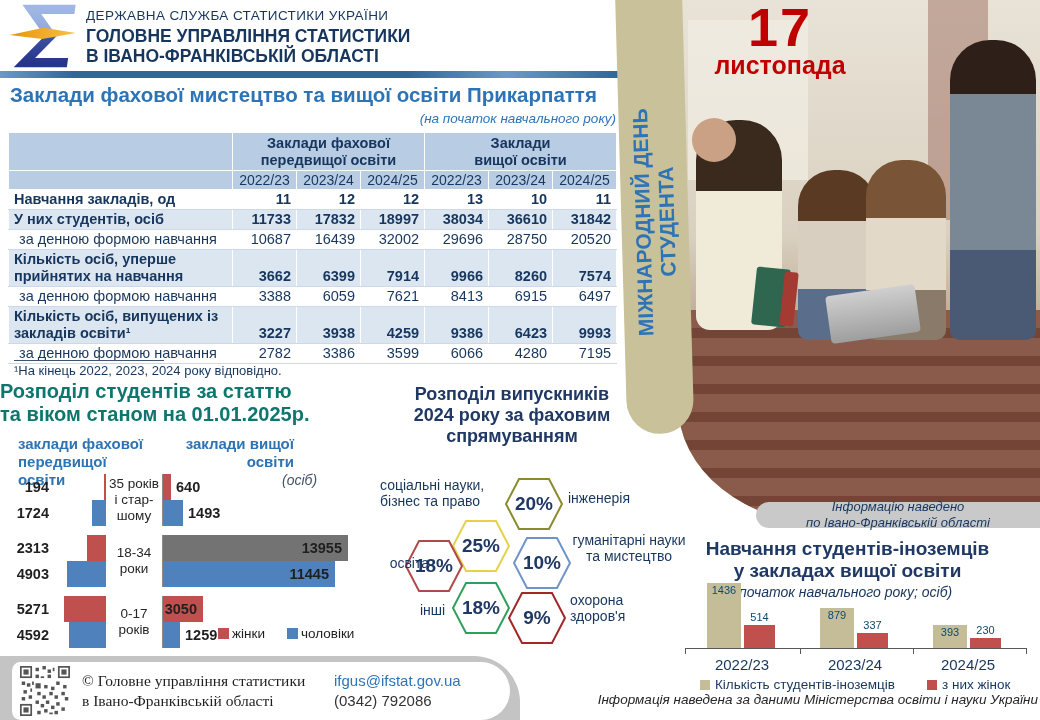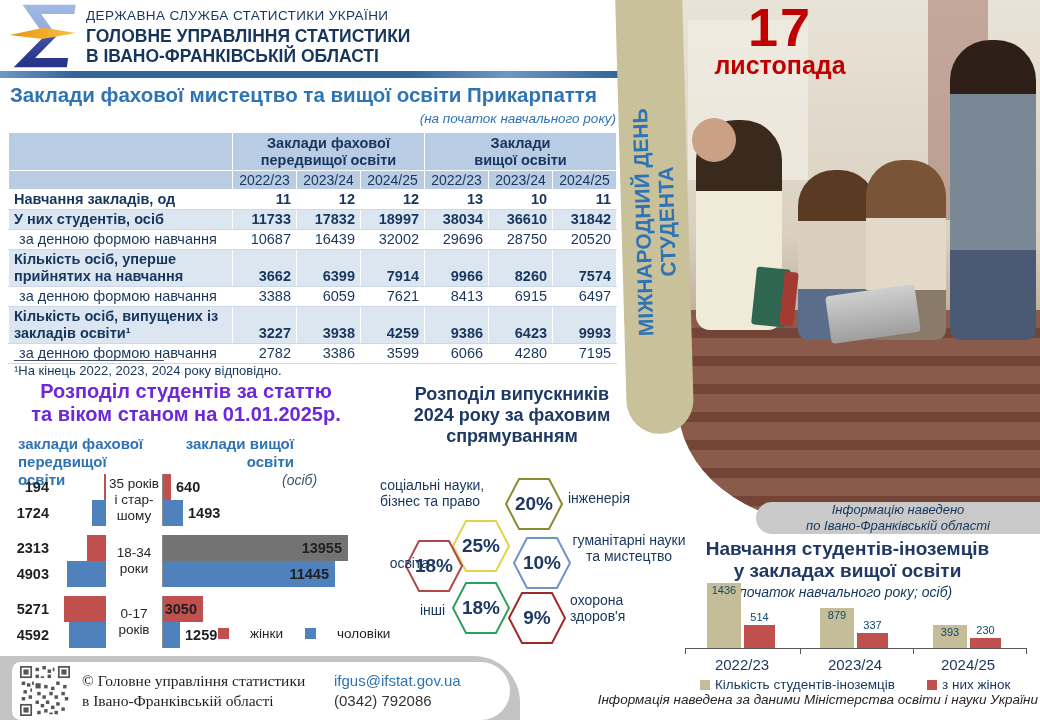--- a/index.html
+++ b/index.html
@@ -30,42 +30,42 @@
   .tbl tbody td.num{text-align:right}
   .tbl tbody tr.shaded td{background:#DCE6F1}
   .tbl tbody tr.boldrow td{font-weight:bold}
   .tbl tbody td.lab{text-align:left}
   .tbl tbody tr.subrow td.lab{padding-left:10px;font-weight:normal}
   .footnote{left:14px;top:360px;font-size:13px;color:#17365D}
   .footnote:before{content:"";display:block;width:150px;border-top:1px solid #44546A;margin-bottom:2px}
 
   
   .lchart{left:0;top:378px;width:374px;height:285px}
-  .lchart-title{position:absolute;left:0;top:2px;width:372px;text-align:center;
-    font-size:20px;font-weight:bold;color:#6d28d9;line-height:1.15}
+  .lchart-title{position:absolute;left:0;top:2px;width:372px;
+    font-size:20px;font-weight:bold;color:#0f766e;line-height:1.15}
   .col-hdr{position:absolute;font-size:15px;font-weight:bold;color:#2E74B5;line-height:1.2}
   .col-hdr.l{left:18px;top:57px;width:132px;text-align:left}
   .col-hdr.r{left:168px;top:57px;width:126px;text-align:right}
   .unit-osib{position:absolute;left:282px;top:94px;font-size:14px;font-style:italic;color:#44546A}
   .pyramid{position:absolute;left:0;top:96px;width:374px}
   .pyr-group{display:flex;margin-bottom:9px}
   .pyr-vals{width:58px}
   .pv{height:26px;line-height:26px;text-align:right;padding-right:9px;
       font-size:14.5px;font-weight:bold;color:#1f1f1f}
   .pyr-bl{width:48px;display:flex;flex-direction:column;align-items:flex-end;justify-content:flex-start}
   .pyr-bl .bar{height:26px}
   .pyr-cat{width:56px;display:flex;align-items:center;justify-content:center;text-align:center;
       font-size:13.5px;color:#262626;line-height:1.2;padding:0 2px}
   .pyr-br{flex:1;border-left:1.5px solid #8c8c8c;padding-left:0}
   .rrow{display:flex;align-items:center;height:26px}
   .pyr-br .bar{height:26px;display:flex;align-items:center;justify-content:flex-end}
   .pv.ins{padding:0 6px 0 0;height:auto;line-height:normal}
   .pv.out{padding:0 0 0 5px;height:auto;line-height:normal}
   .pyr-legend{position:absolute;left:218px;top:248px;display:flex;gap:22px;font-size:13.5px;color:#1f1f1f}
-  .leg-item{display:flex;align-items:center;gap:21px}
+  .leg-item{display:flex;align-items:center;gap:3px}
   .leg-sq{width:11px;height:11px;display:inline-block}
 
   
   .hchart{left:372px;top:380px;width:312px;height:290px}
   .hchart-title{position:absolute;left:18px;top:4px;width:244px;text-align:center;
      font-size:18px;font-weight:bold;color:#1F3864;line-height:1.18}
   .hex{position:absolute;width:58px;height:52px}
   .hex svg{position:absolute;left:0;top:0}
   .hex .pct{position:absolute;left:0;top:0;width:100%;height:100%;display:flex;align-items:center;
      justify-content:center;font-size:19px;font-weight:bold;color:#1F3864}
@@ -75,21 +75,21 @@
   .banner{left:615px;top:-8px;width:67px;height:442px;background:#C9C19A;
      border-radius:0 0 36px 36px;transform:rotate(-1.6deg);transform-origin:50% 0;z-index:4}
   .banner-text{position:absolute;left:50%;top:52%;transform:translate(-50%,-50%) rotate(-90deg);
      white-space:nowrap;text-align:center;font-weight:bold;font-size:21px;color:#2E74B5;line-height:1.15}
   .photo{left:678px;top:0;width:362px;height:524px;overflow:hidden;
      border-bottom-left-radius:150px 120px;z-index:1;background:linear-gradient(180deg,#e9e3d7 0%,#d9d0c0 45%,#bdaa95 62%,#a08468 100%)}
   .ph{position:absolute}
   .date-block{left:700px;top:2px;width:160px;text-align:center;z-index:5}
   .date-day{font-size:54px;font-weight:bold;color:#C00000;line-height:.95;letter-spacing:2px}
   .date-month{font-size:25px;font-weight:bold;color:#C00000;margin-top:-2px}
-  .photo-caption{left:756px;top:502px;width:284px;height:32px;background:#c9c9c9;
+  .photo-caption{left:756px;top:502px;width:284px;height:26px;background:#c9c9c9;
      border-radius:40px 0 0 40px;z-index:5;display:flex;flex-direction:column;justify-content:center;
      text-align:center;font-style:italic;font-size:13px;color:#17365D;line-height:1.25}
 
   
   .fchart{left:655px;top:538px;width:385px;height:160px;z-index:5}
   .fchart-title{position:absolute;left:5px;top:0;width:375px;text-align:center;
      font-size:19px;font-weight:bold;color:#1F3864;line-height:1.15}
   .fchart-sub{position:absolute;left:60px;top:46px;width:320px;text-align:left;
      font-style:italic;font-size:14px;color:#17365D}
   .fx-plot{position:absolute;left:0;top:0;width:385px;height:110px}

